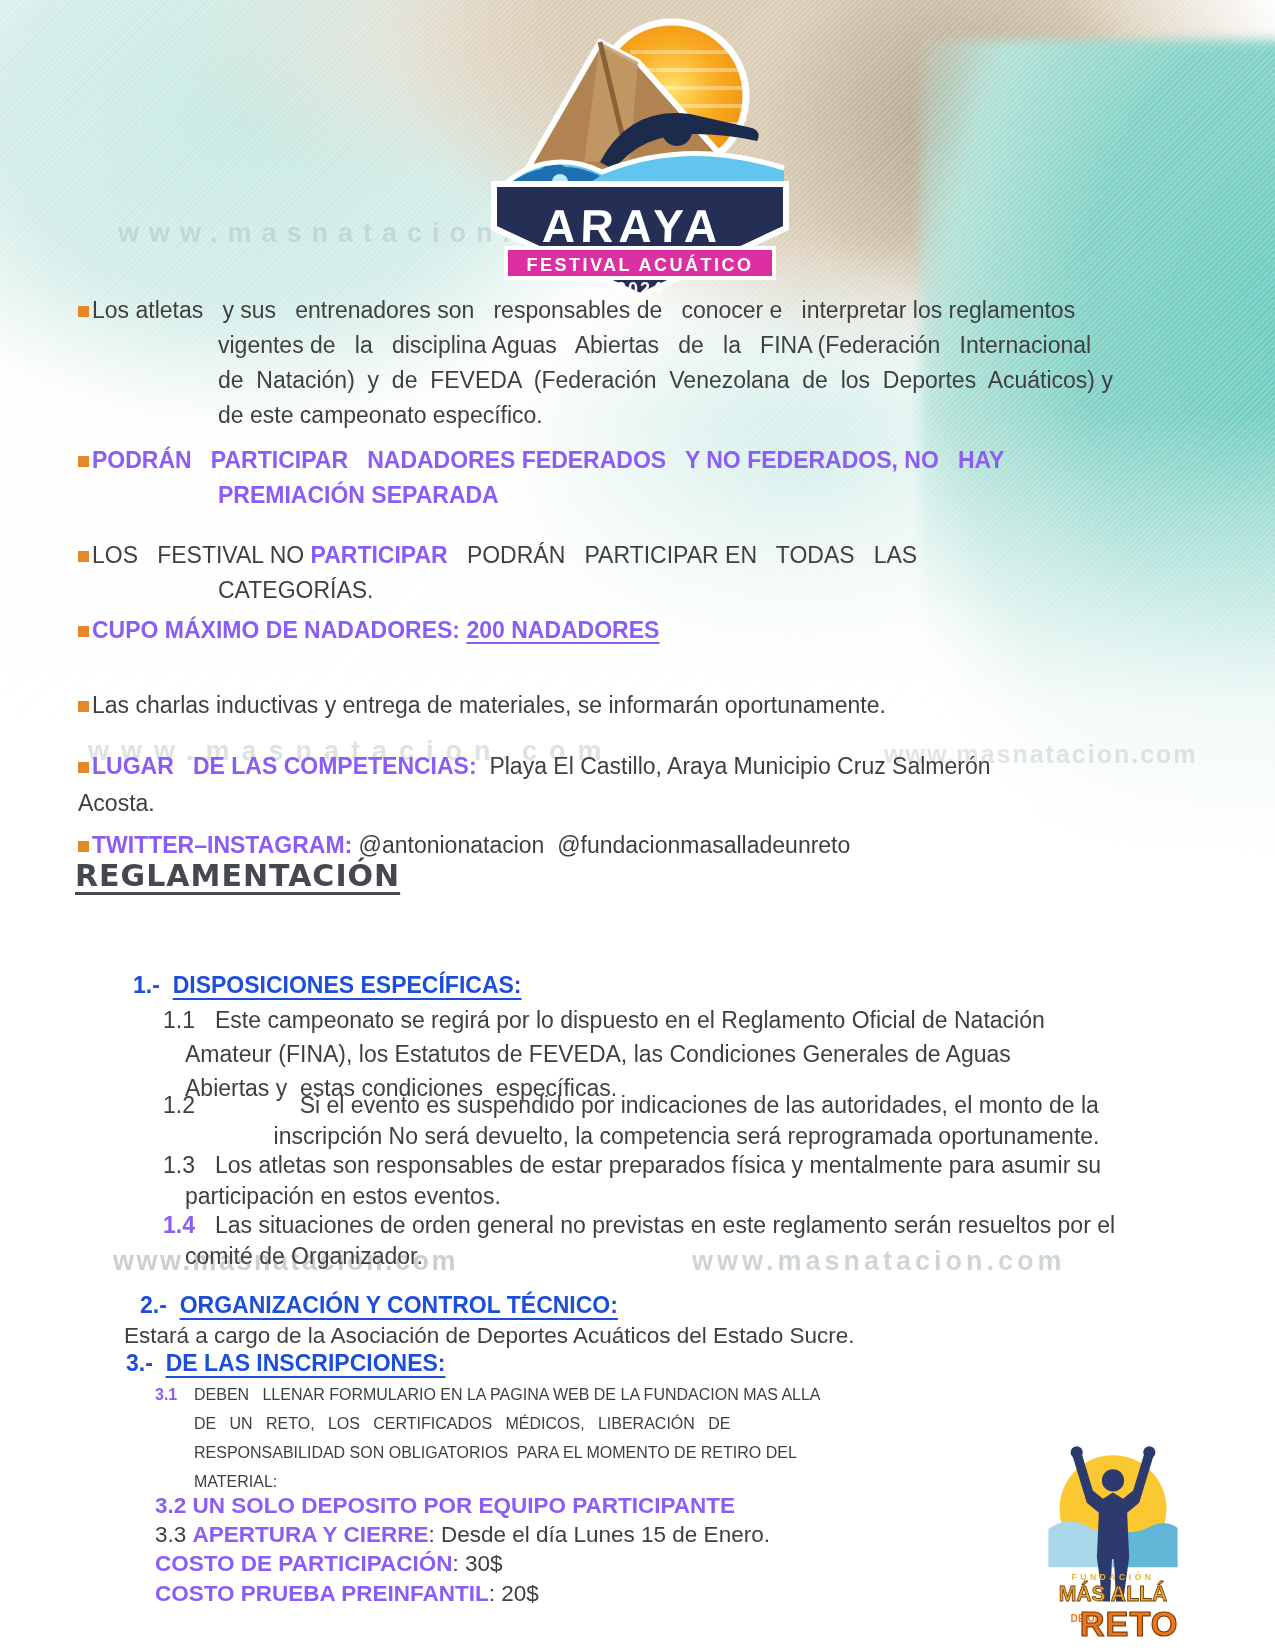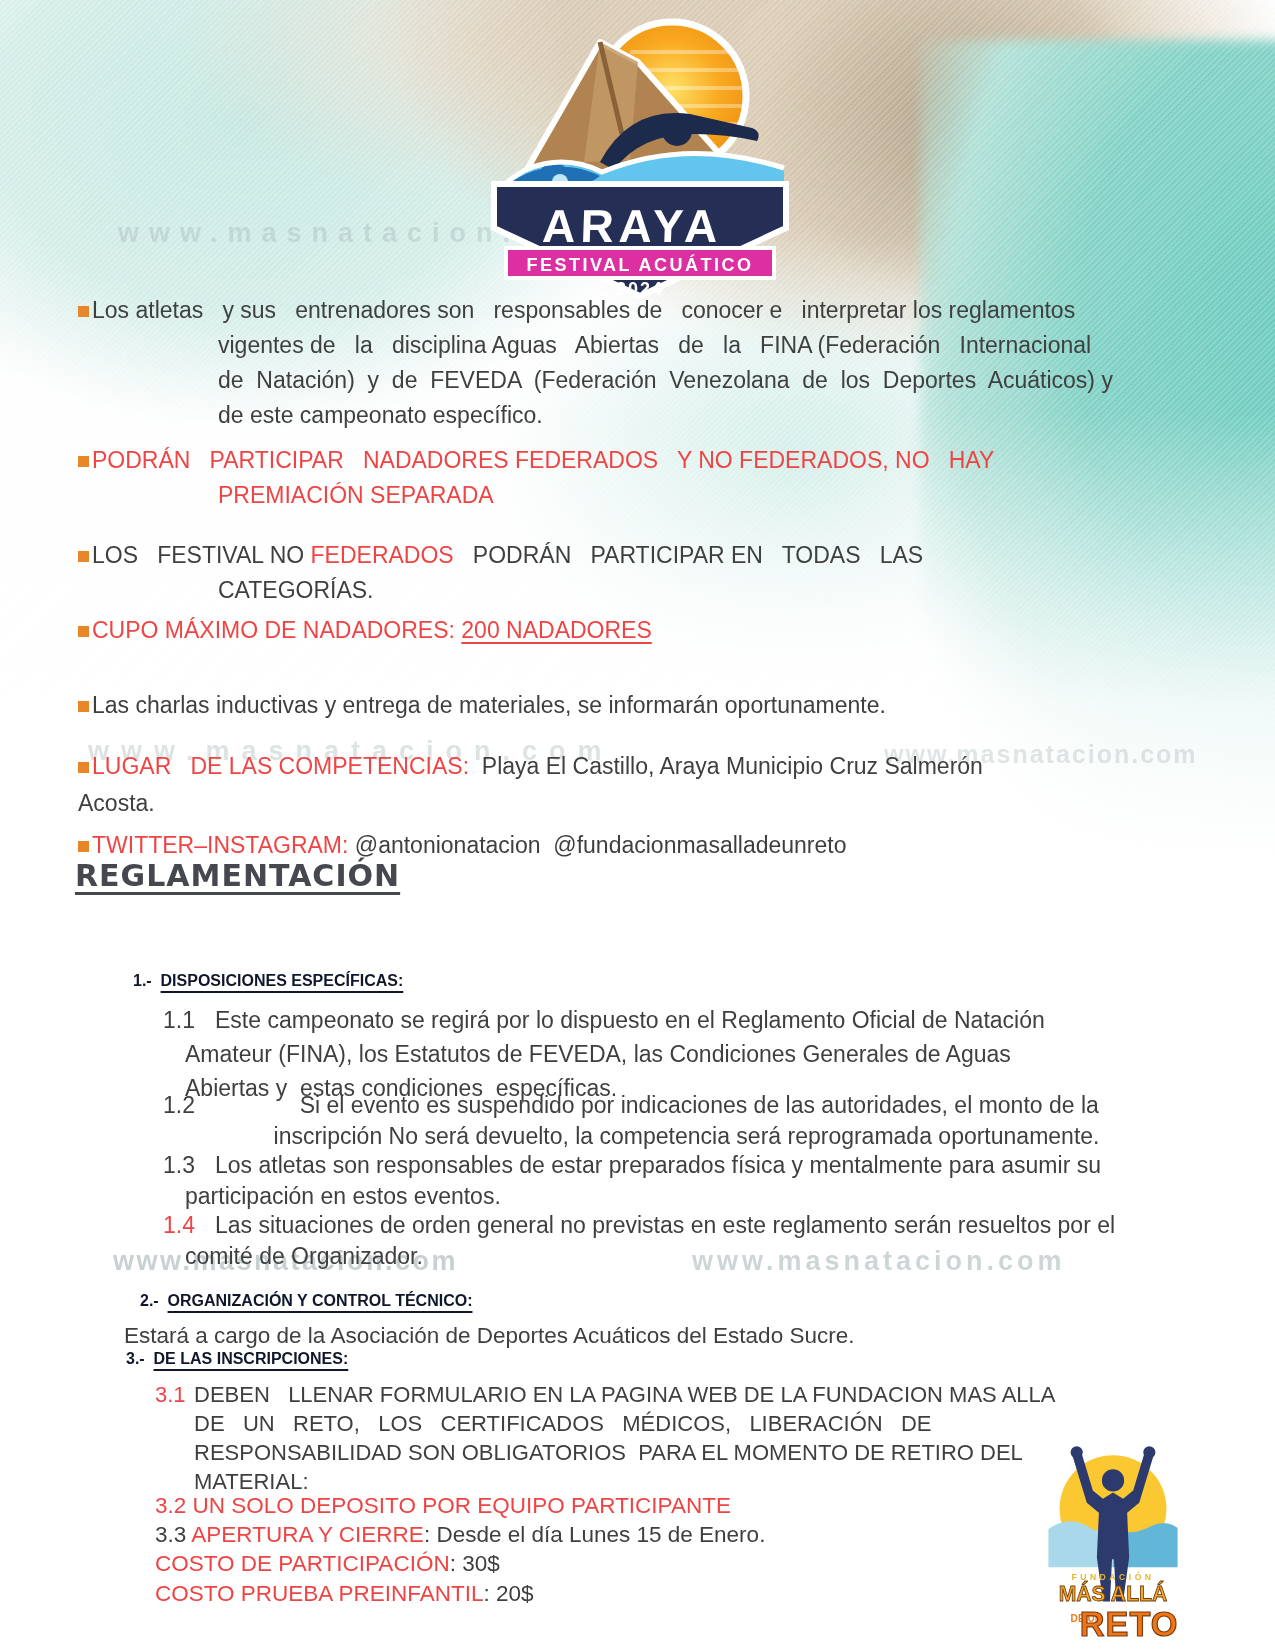--- a/index.html
+++ b/index.html
@@ -35,25 +35,25 @@
   .wm1{left:118px;top:218px;font-size:27px;letter-spacing:10px;opacity:.24;}
   .wm2{left:88px;top:736px;font-size:27px;letter-spacing:12px;opacity:.28;}
   .wm3{left:884px;top:740px;font-size:25px;letter-spacing:2px;opacity:.25;}
   .wm4{left:113px;top:1246px;font-size:27px;letter-spacing:2.5px;opacity:.45;}
   .wm5{left:692px;top:1246px;font-size:27px;letter-spacing:4px;opacity:.4;}
   
   .abs{position:absolute;}
   .b{left:78px;width:1090px;font-size:23px;line-height:35px;white-space:pre-wrap;}
   .hang{padding-left:140px;text-indent:-140px;}
   .sq{display:inline-block;width:11px;height:11px;background:#e8872a;margin-right:3px;vertical-align:1px;}
-  .bold{font-weight:normal;color:#ef4444;}
+  .bold{font-weight:bold;color:#8b5cf6;}
   .ul{text-decoration:underline;text-decoration-thickness:2px;text-underline-offset:4px;}
   .doc-title{left:75px;top:858px;font-family:"DejaVu Sans",sans-serif;font-size:30px;font-weight:800;
     letter-spacing:1px;color:#45484e;text-decoration:underline;text-decoration-thickness:3px;text-underline-offset:6px;}
-  .shead{font-size:16px;font-weight:bold;color:#0f172a;white-space:pre;}
+  .shead{font-size:23px;font-weight:bold;color:#1d4ed8;white-space:pre;}
   .shead .t{text-decoration:underline;text-decoration-thickness:2px;text-underline-offset:5px;}
   .itm{font-size:23px;color:#3f3f3f;white-space:pre-wrap;width:1025px;}
   .itm .num{position:absolute;left:0;top:0;}
   .itm .txt{display:block;margin-left:22px;text-indent:30px;}
   .itm3 .txt{margin-left:39px;text-indent:0;}
   .ln{font-size:22.5px;white-space:pre-wrap;}
   
   .araya-logo{left:478px;top:10px;}
   .fundacion-logo{left:1036px;top:1428px;}
 </style>
@@ -137,21 +137,21 @@
   </div>
 
   <div class="abs b hang" style="top:293px;"><span class="sq"></span><span>Los atletas   y sus   entrenadores son   responsables de   conocer e   interpretar los reglamentos
 vigentes de   la   disciplina Aguas   Abiertas   de   la   FINA (Federación   Internacional
 de  Natación)  y  de  FEVEDA  (Federación  Venezolana  de  los  Deportes  Acuáticos) y
 de este campeonato específico.</span></div>
 
   <div class="abs b hang" style="top:443px;"><span class="sq"></span><span class="bold">PODRÁN   PARTICIPAR   NADADORES FEDERADOS   </span><span class="bold">Y NO FEDERADOS</span><span class="bold">, NO   HAY
 PREMIACIÓN SEPARADA</span></div>
 
-  <div class="abs b hang" style="top:538px;"><span class="sq"></span><span>LOS   FESTIVAL NO </span><span class="bold">FEDERADOS</span><span>   PODRÁN   PARTICIPAR EN   TODAS   LAS
+  <div class="abs b hang" style="top:538px;"><span class="sq"></span><span>LOS   FESTIVAL NO </span><span class="bold">PARTICIPAR</span><span>   PODRÁN   PARTICIPAR EN   TODAS   LAS
 CATEGORÍAS.</span></div>
 
   <div class="abs b" style="top:613px;"><span class="sq"></span><span class="bold">CUPO MÁXIMO DE NADADORES: </span><span class="bold ul">200 NADADORES</span></div>
 
   <div class="abs b" style="top:688px;"><span class="sq"></span><span>Las charlas inductivas y entrega de materiales, se informarán oportunamente.</span></div>
 
   <div class="abs b" style="top:748px;line-height:37px;"><span class="sq"></span><span class="bold">LUGAR   DE LAS COMPETENCIAS:</span><span>  Playa El Castillo, Araya Municipio Cruz Salmerón
 Acosta.</span></div>
 
   <div class="abs b" style="top:828px;"><span class="sq"></span><span class="bold">TWITTER–INSTAGRAM:</span><span> @antonionatacion  @fundacionmasalladeunreto</span></div>
@@ -171,21 +171,21 @@
 participación en estos eventos.</span></div>
 
   <div class="abs itm" style="left:163px;top:1210px;line-height:31px;"><span class="num bold">1.4</span><span class="txt">Las situaciones de orden general no previstas en este reglamento serán resueltos por el
 comité de Organizador.</span></div>
 
   <div class="abs shead" style="left:126px;top:1292px;margin-left:14px;"><span>2.-  </span><span class="t">ORGANIZACIÓN Y CONTROL TÉCNICO:</span></div>
   <div class="abs ln" style="left:124px;top:1323px;">Estará a cargo de la Asociación de Deportes Acuáticos del Estado Sucre.</div>
 
   <div class="abs shead" style="left:126px;top:1350px;text-align:right;"><span>3.-  </span><span class="t">DE LAS INSCRIPCIONES:</span></div>
 
-  <div class="abs itm itm3" style="left:155px;top:1380px;font-size:22px;line-height:29px;"><span class="num bold">3.1</span><span class="txt">DEBEN   LLENAR FORMULARIO EN LA PAGINA WEB DE LA FUNDACION MAS ALLA
+  <div class="abs itm itm3" style="left:155px;top:1380px;font-size:16px;line-height:29px;"><span class="num bold">3.1</span><span class="txt">DEBEN   LLENAR FORMULARIO EN LA PAGINA WEB DE LA FUNDACION MAS ALLA
 DE   UN   RETO,   LOS   CERTIFICADOS   MÉDICOS,   LIBERACIÓN   DE
 RESPONSABILIDAD SON OBLIGATORIOS  PARA EL MOMENTO DE RETIRO DEL
 MATERIAL:</span></div>
 
   <div class="abs ln bold" style="left:155px;top:1493px;">3.2 UN SOLO DEPOSITO POR EQUIPO PARTICIPANTE</div>
 
   <div class="abs ln" style="left:155px;top:1522px;text-align:right;"><span>3.3 </span><span class="bold">APERTURA Y CIERRE</span><span>: Desde el día Lunes 15 de Enero.</span></div>
 
   <div class="abs ln" style="left:155px;top:1551px;"><span class="bold">COSTO DE PARTICIPACIÓN</span><span>: 30$</span></div>
 

